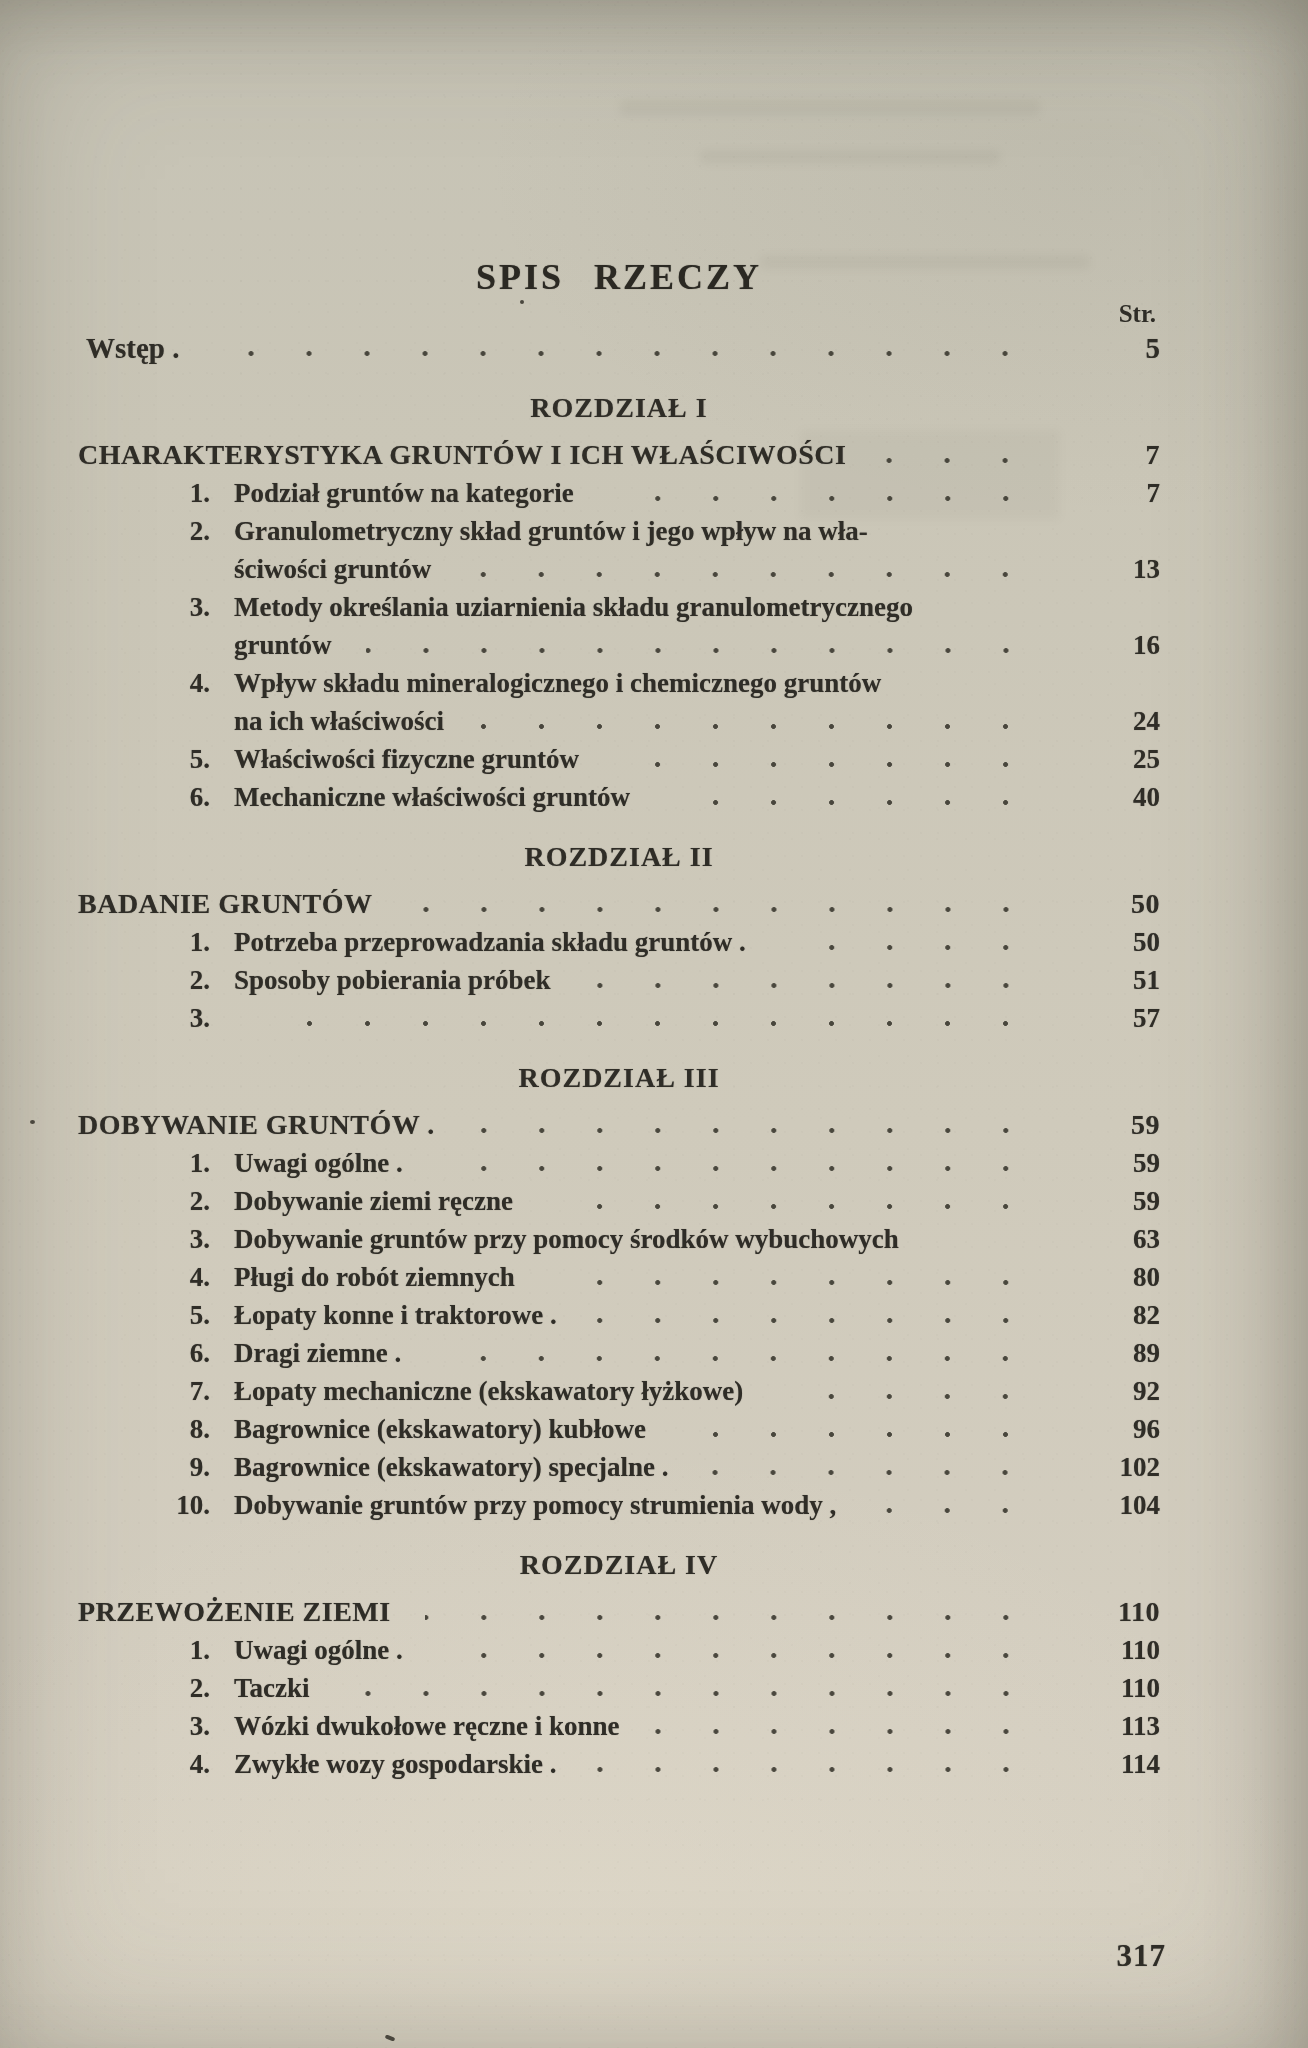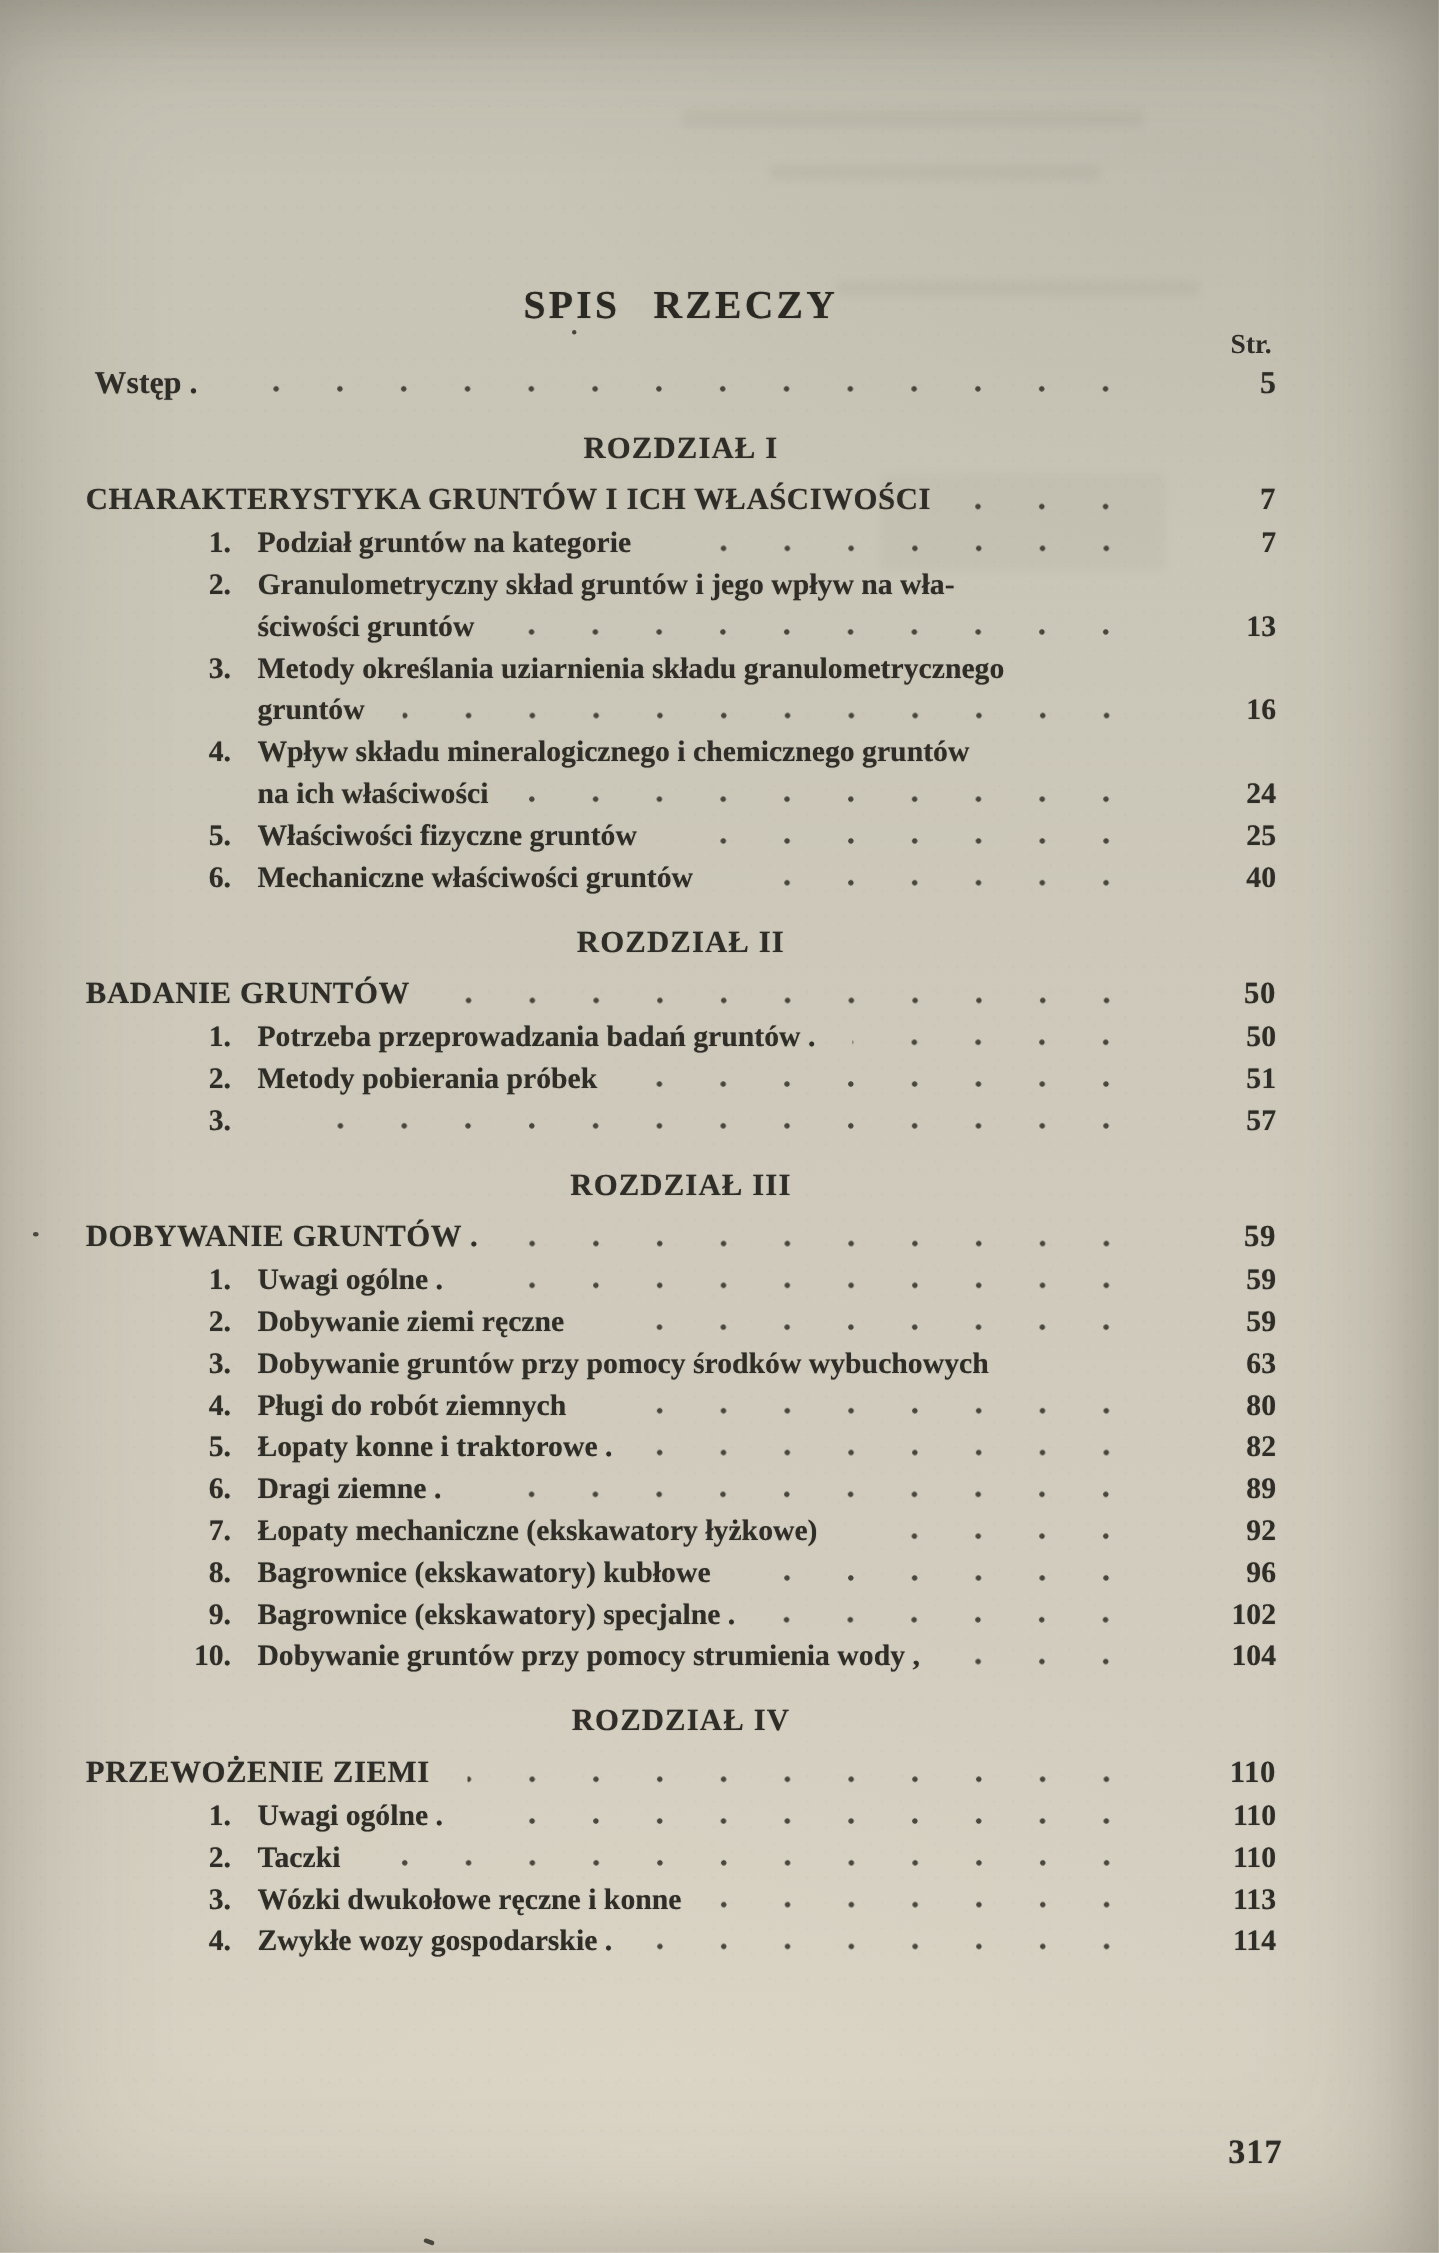--- a/index.html
+++ b/index.html
@@ -184,28 +184,28 @@
       <div class="toc-row section">
     <span class="num"></span>
     <span class="gap"></span>
     <span class="txt">BADANIE GRUNTÓW</span>
     <span class="dots"></span>
     <span class="pg">50</span>
   </div>
       <div class="toc-row item">
     <span class="num">1.</span>
     <span class="gap"></span>
-    <span class="txt">Potrzeba przeprowadzania badań gruntów .</span>
+    <span class="txt">Potrzeba przeprowadzania składu gruntów .</span>
     <span class="dots"></span>
     <span class="pg">50</span>
   </div>
       <div class="toc-row item">
     <span class="num">2.</span>
     <span class="gap"></span>
-    <span class="txt">Metody pobierania próbek</span>
+    <span class="txt">Sposoby pobierania próbek</span>
     <span class="dots"></span>
     <span class="pg">51</span>
   </div>
       <div class="toc-row item">
     <span class="num">3.</span>
     <span class="gap"></span>
     <span class="dots"></span>
     <span class="pg">57</span>
   </div>
       <div class="toc-row chapter">

